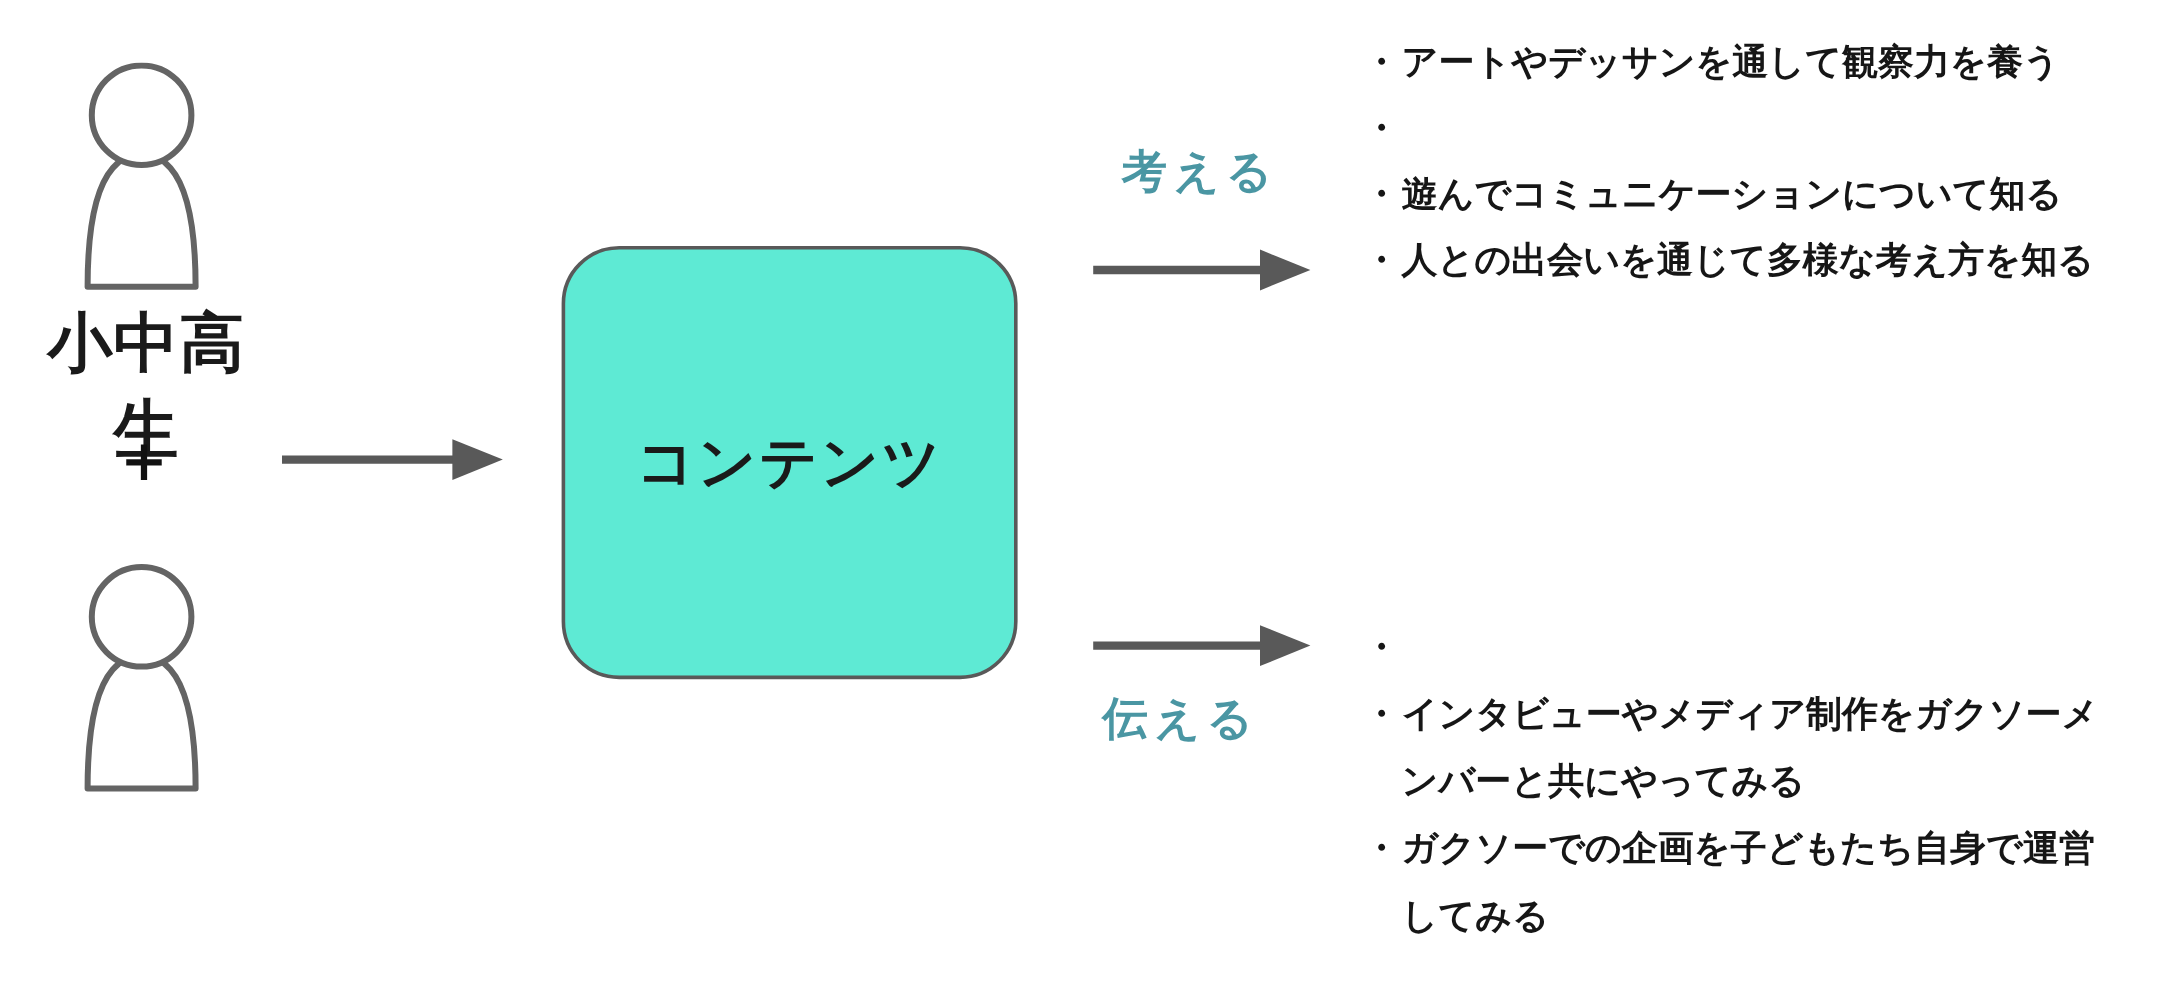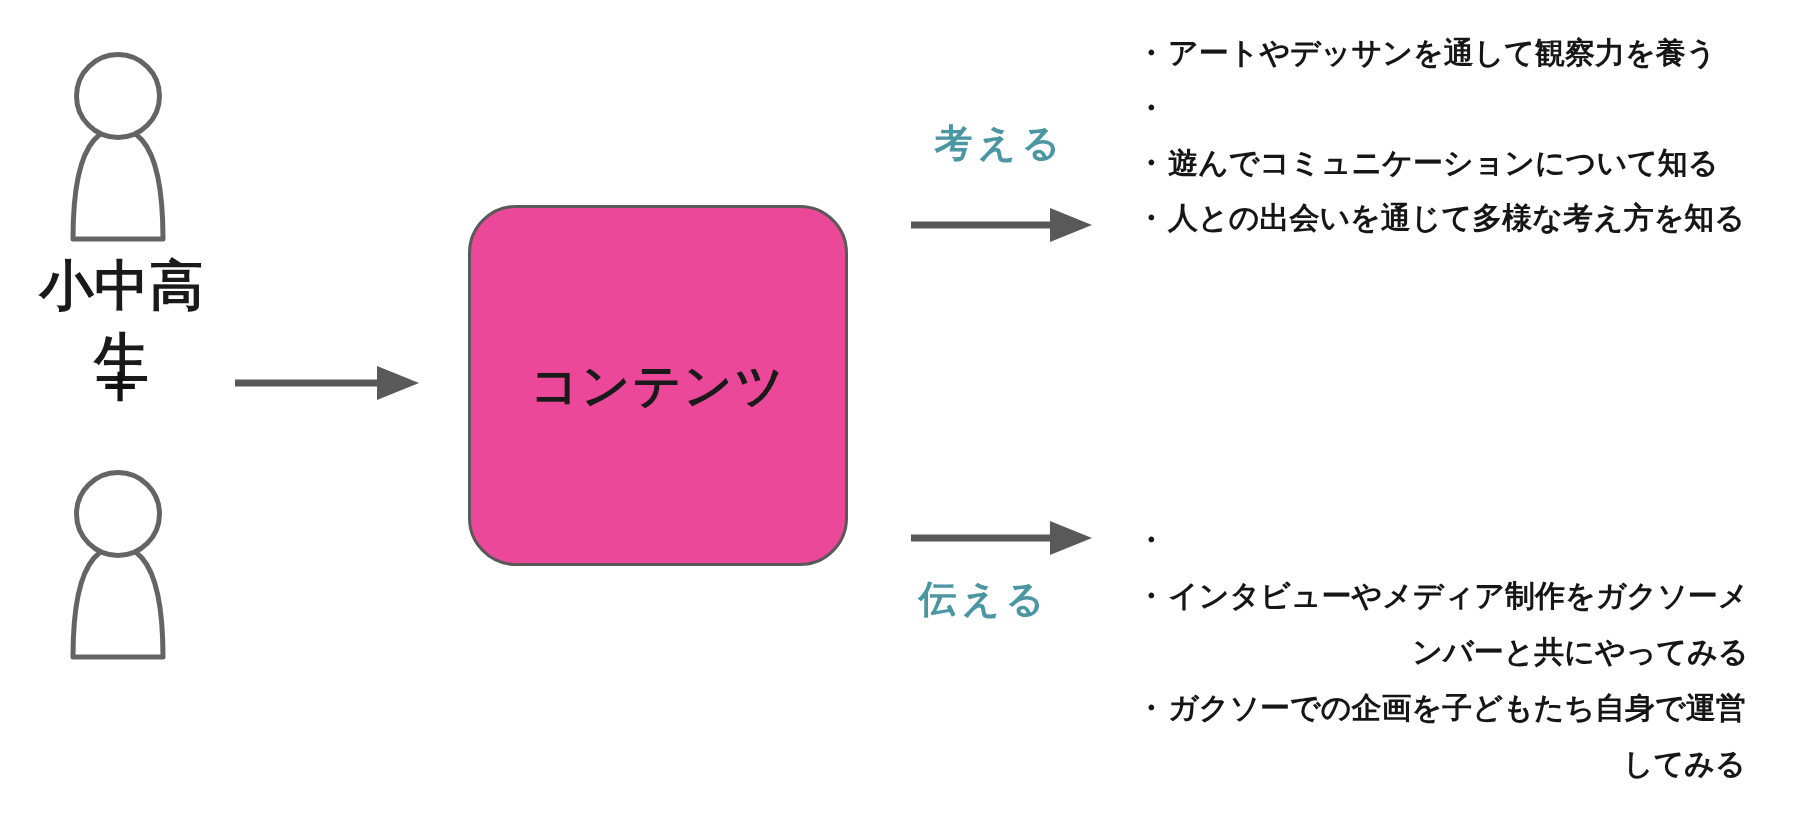--- a/index.html
+++ b/index.html
@@ -26,21 +26,21 @@
     font-size:54px;line-height:70px;
     text-align:center;
     color:#111;
   }
   .content-box{
     position:absolute;
     left:468px;top:205px;
     width:374px;height:355px;
     border:3px solid #595959;
     border-radius:48px;
-    background:#ec4899;
+    background:#5eead4;
     display:flex;align-items:center;justify-content:center;
   }
   .content-box-label{
     font-size:48px;
     letter-spacing:2px;
     color:#1a1a1a;
   }
   .branch-label{
     position:absolute;
     font-size:38px;
@@ -53,21 +53,21 @@
     position:absolute;
     font-size:30px;
     color:#161616;
   }
   .list-think{left:1136px;top:25px;}
   .list-think .item{line-height:55px;}
   .list-tell{left:1136px;top:512px;}
   .list-tell .item{line-height:56px;}
   .item{display:flex;}
   .item .b{flex:none;width:32px;}
-  .item .t{white-space:pre-wrap;text-align:right;}
+  .item .t{white-space:pre-wrap;}
 </style>
 </head>
 <body>
 
 <div class="canvas">
 
   <svg class="abs" style="left:66px;top:52px;" width="104" height="190" viewBox="0 0 104 190" aria-hidden="true">
     <path d="M 7,187 C 7,138 14,104 28,88 C 36,79 44,75 52,75 C 60,75 68,79 76,88 C 90,104 97,138 97,187 L 7,187 Z" fill="#ffffff" stroke="#646464" stroke-width="5" stroke-linejoin="round"></path>
     <circle cx="52" cy="44" r="41.5" fill="#ffffff" stroke="#646464" stroke-width="5"></circle>
   </svg>

